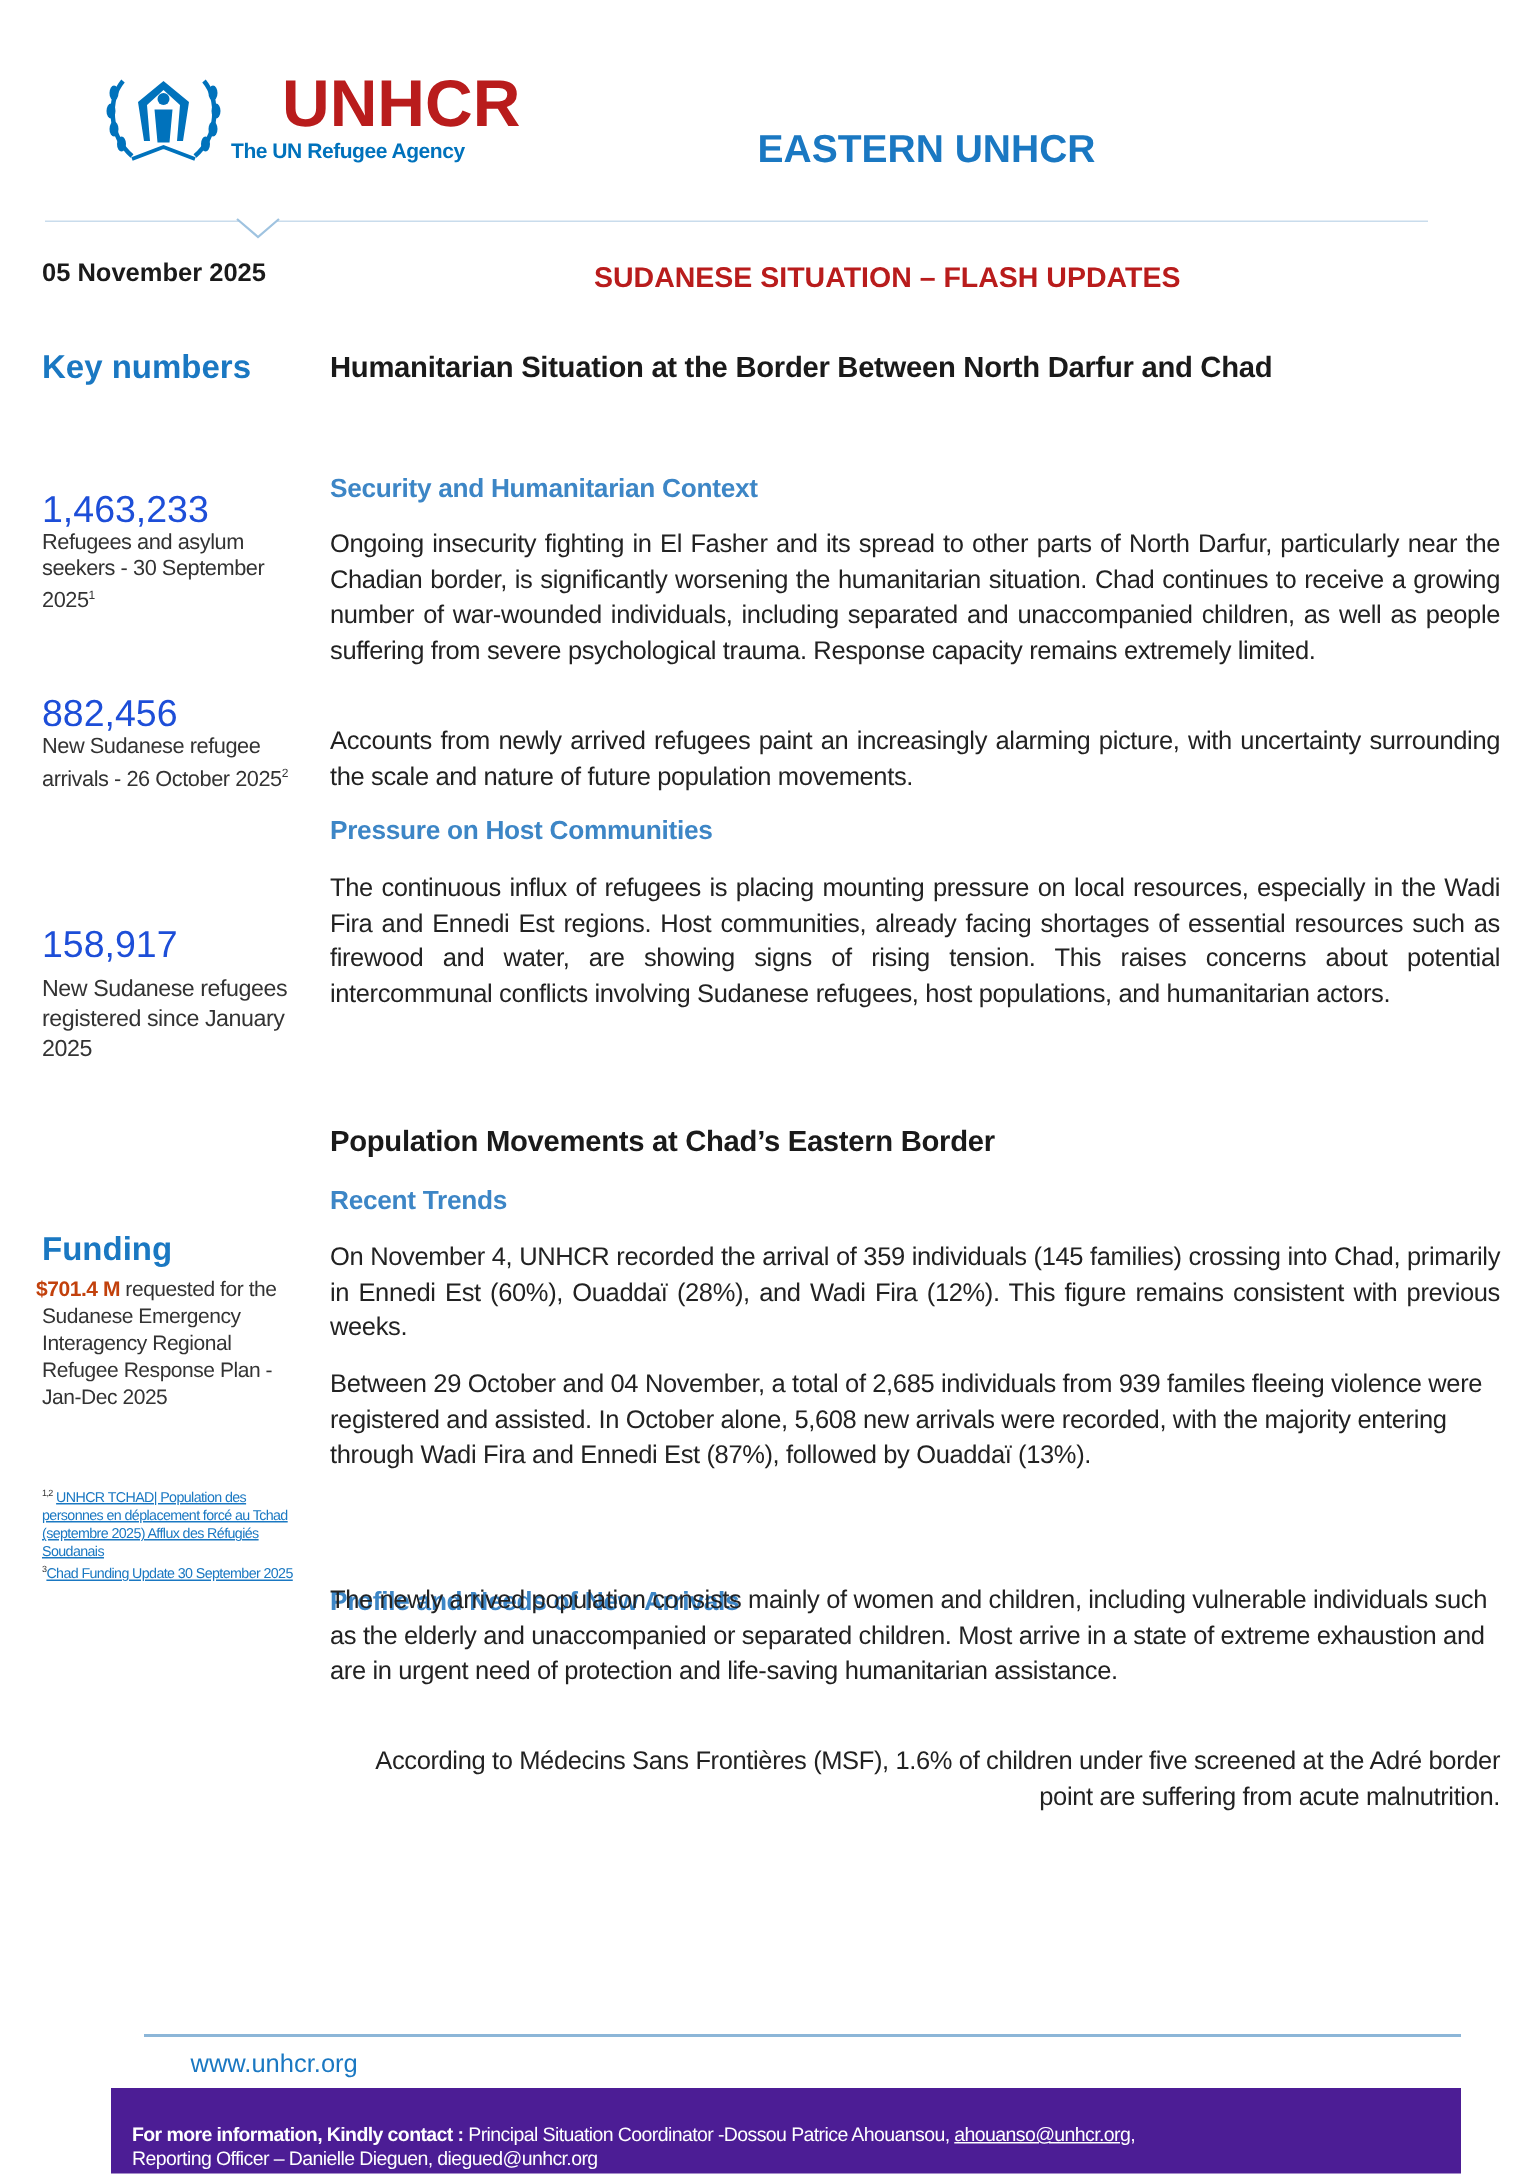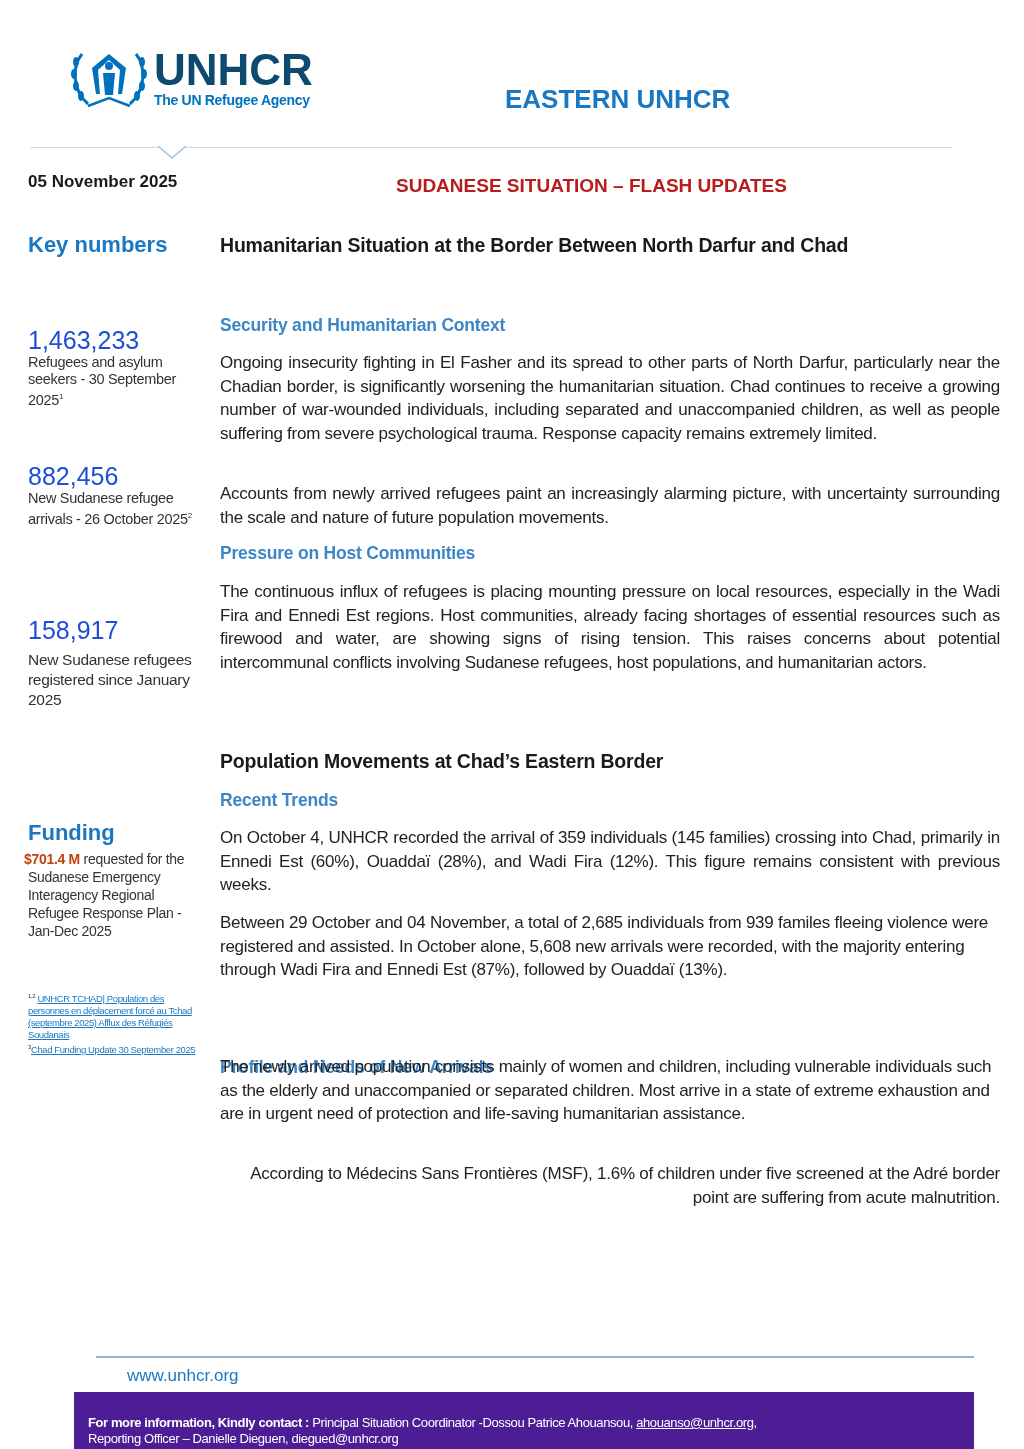--- a/index.html
+++ b/index.html
@@ -2,21 +2,21 @@
 <html><head>
 <meta charset="utf-8">
 <style>
   * { box-sizing: border-box; margin: 0; padding: 0; }
   html, body { width: 1024px; height: 1449px; background: #ffffff; }
   body { position: relative; font-family: "Liberation Sans", sans-serif; color: #1a1a1a; overflow: hidden; }
 
   .logo { position: absolute; left: 70px; top: 46px; display: flex; align-items: center; }
   .logo svg { width: 78px; height: 66px; }
   .logo-text { margin-left: 6px; }
-  .logo-word { font-family: "Liberation Sans", sans-serif; font-weight: 700; font-size: 44px; color: #0c4a6e; letter-spacing: 0px; line-height: 40px; }
+  .logo-word { font-family: "Liberation Sans", sans-serif; font-weight: 700; font-size: 44px; color: #b91c1c; letter-spacing: 0px; line-height: 40px; margin-left: 34px; }
   .logo-tag { font-weight: 700; font-size: 14px; color: #0072bc; letter-spacing: -0.3px; margin-top: 2px; }
 
   .region-title { position: absolute; left: 505px; top: 84px; font-size: 26px; font-weight: 700; color: #1a78c2; }
 
   .top-rule { position: absolute; left: 30px; top: 147px; width: 922px; height: 1px; background: #c9dcec; }
   .chevron { position: absolute; left: 156px; top: 140px; width: 32px; height: 20px; }
 
   .date { position: absolute; left: 28px; top: 172px; font-size: 17px; font-weight: 700; color: #1a1a1a; }
   .flash-title { position: absolute; left: 396px; top: 175px; font-size: 19px; font-weight: 700; color: #b91c1c; }
 
@@ -127,21 +127,21 @@
   <div class="blk h2" style="top:81px;">Security and Humanitarian Context</div>
   <div class="blk p" style="top:117px;">Ongoing insecurity fighting in El Fasher and its spread to other parts of North Darfur, particularly near the Chadian border, is significantly worsening the humanitarian situation. Chad continues to receive a growing number of war-wounded individuals, including separated and unaccompanied children, as well as people suffering from severe psychological trauma. Response capacity remains extremely limited.</div>
   <div class="blk p" style="top:248px;">Accounts from newly arrived refugees paint an increasingly alarming picture, with uncertainty surrounding the scale and nature of future population movements.</div>
 
   <div class="blk h2" style="top:309px;">Pressure on Host Communities</div>
   <div class="blk p" style="top:346px;">The continuous influx of refugees is placing mounting pressure on local resources, especially in the Wadi Fira and Ennedi Est regions. Host communities, already facing shortages of essential resources such as firewood and water, are showing signs of rising tension. This raises concerns about potential intercommunal conflicts involving Sudanese refugees, host populations, and humanitarian actors.</div>
 
   <div class="blk h1" style="top:516px;">Population Movements at Chad’s Eastern Border</div>
 
   <div class="blk h2" style="top:556px;">Recent Trends</div>
-  <div class="blk p" style="top:592px;">On October 4, UNHCR recorded the arrival of 359 individuals (145 families) crossing into Chad, primarily in Ennedi Est (60%), Ouaddaï (28%), and Wadi Fira (12%). This figure remains consistent with previous weeks.</div>
+  <div class="blk p" style="top:592px;">On November 4, UNHCR recorded the arrival of 359 individuals (145 families) crossing into Chad, primarily in Ennedi Est (60%), Ouaddaï (28%), and Wadi Fira (12%). This figure remains consistent with previous weeks.</div>
   <div class="blk p left" style="top:677px;">Between 29 October and 04 November, a total of 2,685 individuals from 939 familes fleeing violence were registered and assisted. In October alone, 5,608 new arrivals were recorded, with the majority entering through Wadi Fira and Ennedi Est (87%), followed by Ouaddaï (13%).</div>
 
   <div class="blk h2" style="top:823px;">Profile and Needs of New Arrivals</div>
   <div class="blk p left" style="top:821px;">The newly arrived population consists mainly of women and children, including vulnerable individuals such as the elderly and unaccompanied or separated children. Most arrive in a state of extreme exhaustion and are in urgent need of protection and life-saving humanitarian assistance.</div>
   <div class="blk p left" style="top:928px;text-align:right;">According to Médecins Sans Frontières (MSF), 1.6% of children under five screened at the Adré border point are suffering from acute malnutrition.</div>
 </div>
 
 <div class="foot-rule"></div>
 <a class="foot-url">www.unhcr.org</a>
 <div class="foot-bar">

